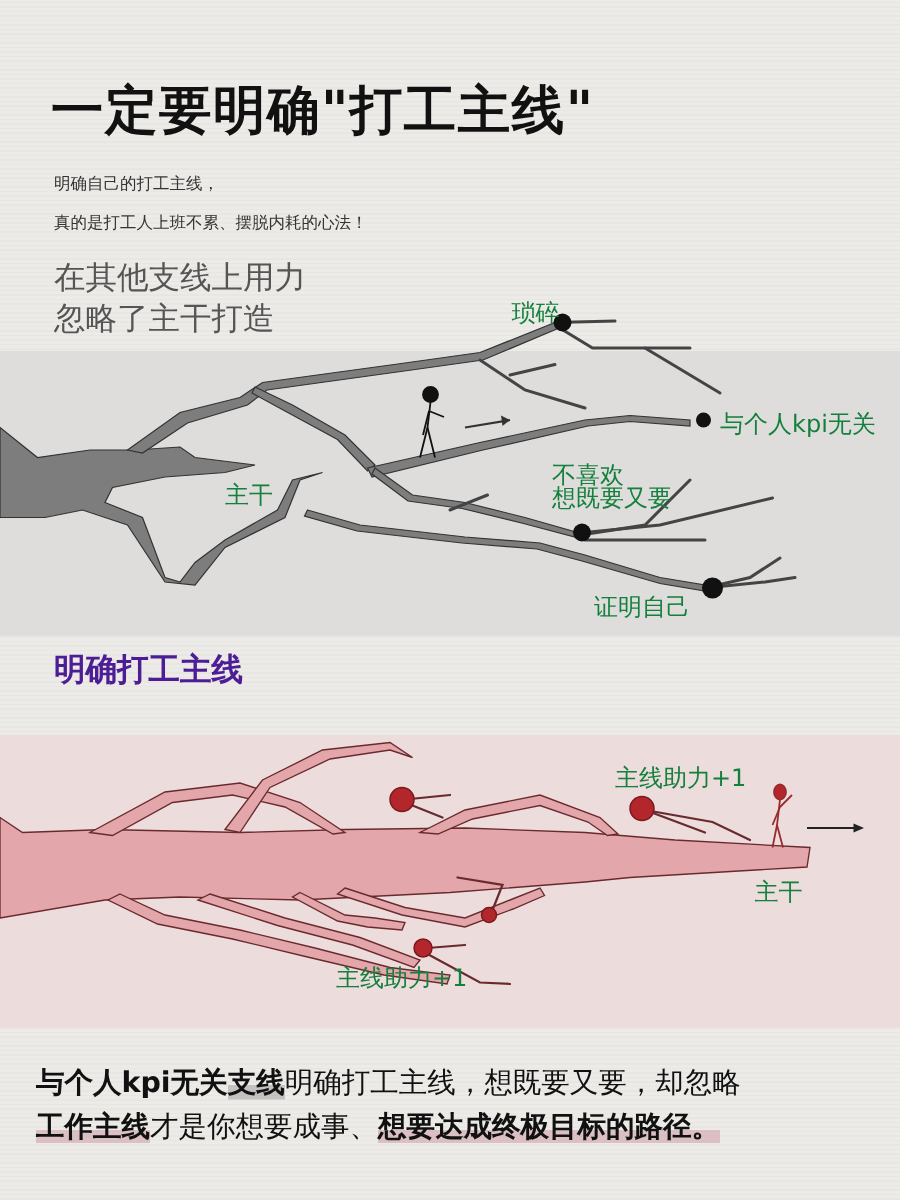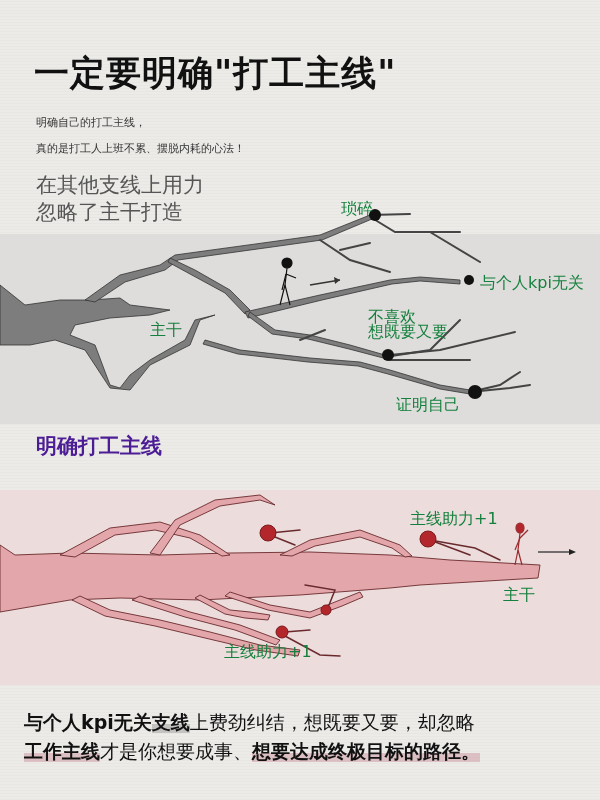--- a/index.html
+++ b/index.html
@@ -161,18 +161,18 @@
 <div class="sec2-head">
   <div>明确打工主线</div>
 </div>
 
 <div class="lbl" style="left:410px; top:509px;">主线助力+1</div>
 <div class="lbl" style="left:224px; top:642px;">主线助力+1</div>
 <div class="lbl" style="left:503px; top:585px;">主干</div>
 
 <div class="summary">
   <div>
-    <span class="b">与个人kpi无关</span><span class="b gr">支线</span><span>上费劲纠结，想既要又要，却忽略</span>
+    <span class="b">与个人kpi无关</span><span class="b gr">支线</span><span>明确打工主线，想既要又要，却忽略</span>
   </div>
   <div>
     <span class="b hl">工作主线</span><span>才是你想要成事、</span><span class="b hl">想要达成终极目标的路径。</span>
   </div>
 </div>
 
 </body></html>

